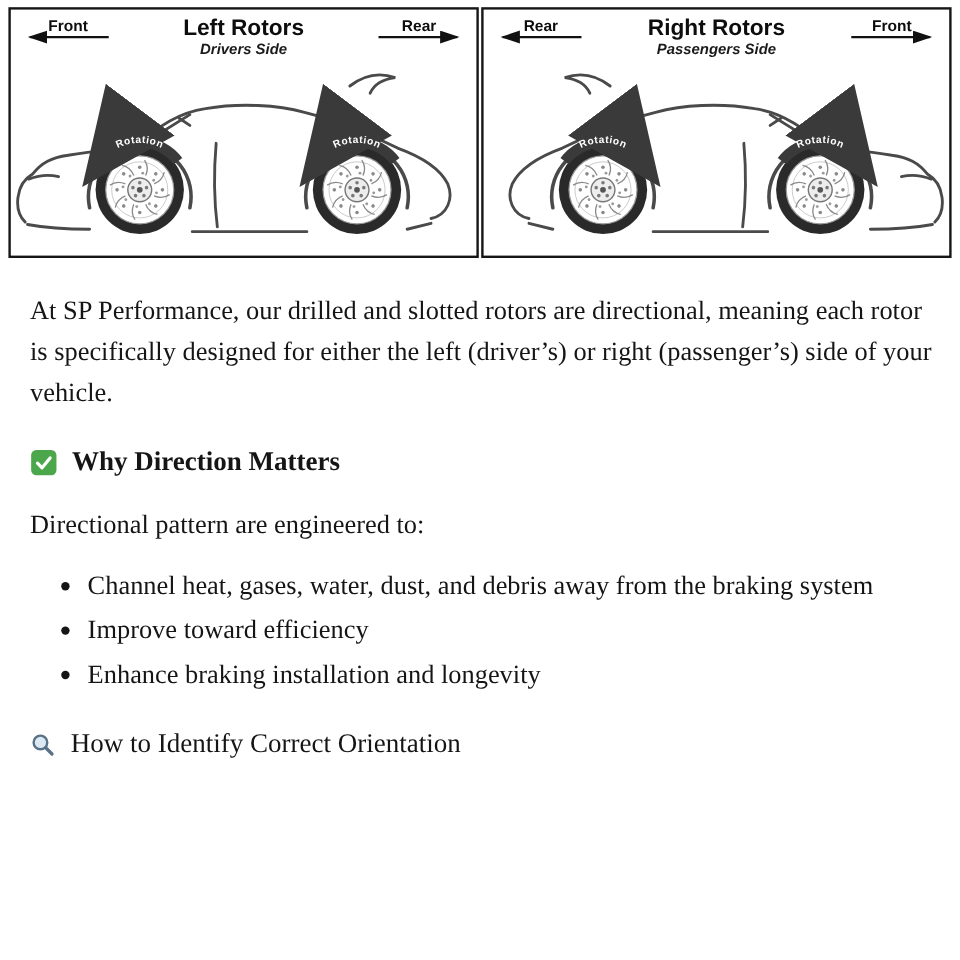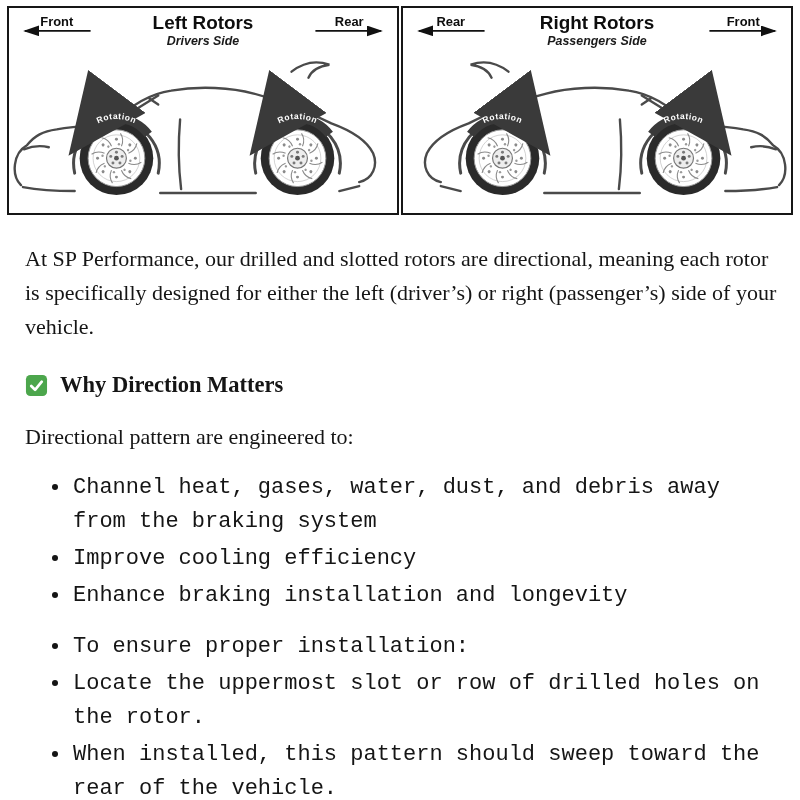--- a/index.html
+++ b/index.html
@@ -21,21 +21,21 @@
   .rot  { font:bold 8.5px "Liberation Sans", sans-serif; fill:#ffffff; letter-spacing:.5px; }
   .lug  { fill:#7a7a7a; }
 
   
   .doc { padding:10px 18px 10px 25px; font-size:22px; line-height:1.55; }
   .doc p { margin:17px 0; }
   .hrow { display:flex; align-items:center; gap:12px; margin:24px 0 14px 0; }
   .hrow .htext { font-size:22.5px; }
   .hrow.bold .htext { font-weight:bold; }
   .icon { flex:0 0 auto; display:inline-flex; }
-  ul { margin:8px 0 16px 0; padding-left:46px;font-family:Liberation Mono, monospace; }
+  ul { margin:8px 0 16px 0; padding-left:46px; }
   li { margin:3px 0; padding-left:2px; }
 </style>
 </head>
 <body>
 
 <svg width="0" height="0" style="position:absolute" aria-hidden="true">
   <defs>
     <marker id="arrS" markerWidth="10" markerHeight="8" refX="8" refY="3" orient="auto">
       <path d="M0 0 L9 3 L0 6 Z" fill="#111"></path>
     </marker>
@@ -156,24 +156,28 @@
         <path d="M6.5 12.5 L10.5 16.5 L17.5 8" stroke="#fff" stroke-width="2.8" fill="none" stroke-linecap="round" stroke-linejoin="round"></path>
       </svg>
     </span>
     <span class="htext">Why Direction Matters</span>
   </div>
 
   <p>Directional pattern are engineered to:</p>
 
   <ul>
     <li>Channel heat, gases, water, dust, and debris away from the braking system</li>
-    <li>Improve cooling efficiency</li>
+    <li>Improve toward efficiency</li>
     <li>Enhance braking installation and longevity</li>
   </ul>
 
+  <div class="hrow">
+    <span class="icon">
+      <svg viewBox="0 0 24 24" width="22" height="22">
+        <circle cx="9.5" cy="9.5" r="6.2" fill="#dce8f2" stroke="#5a7287" stroke-width="2.2"></circle>
+        <line x1="14.3" y1="14.3" x2="20" y2="20" stroke="#5a7287" stroke-width="3" stroke-linecap="round"></line>
+      </svg>
+    </span>
+    <span class="htext">How to Identify Correct Orientation</span>
+  </div>
 
-  <ul>
-    <li>To ensure proper installation:</li>
-    <li>Locate the uppermost slot or row of drilled holes on the rotor.</li>
-    <li>When installed, this pattern should sweep toward the rear of the vehicle.</li>
-  </ul>
 
 </div>
 
 </body></html>

